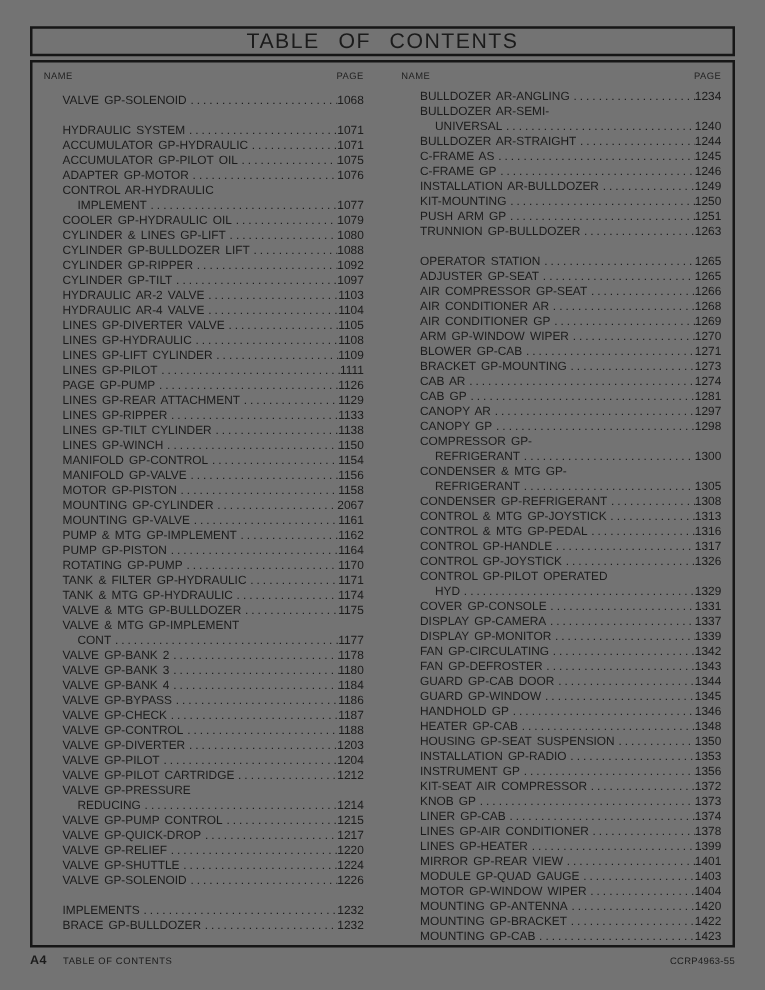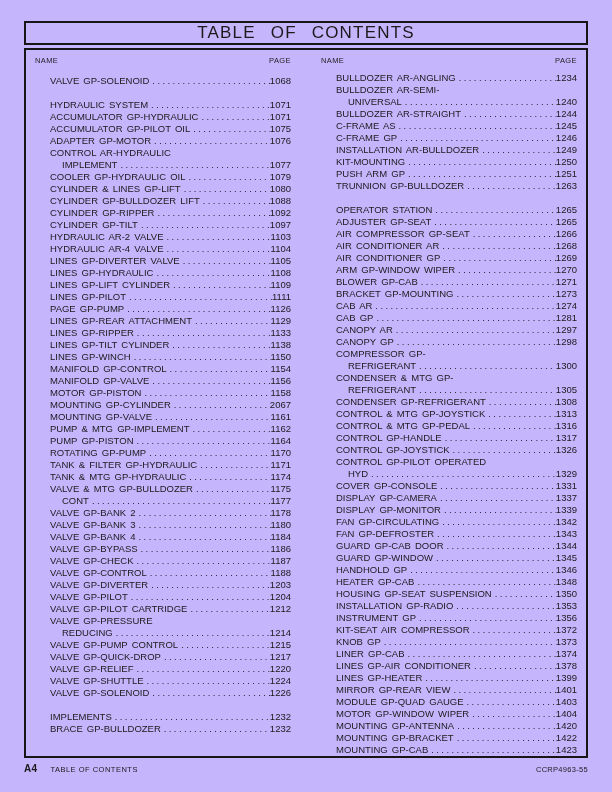--- a/index.html
+++ b/index.html
@@ -1,18 +1,18 @@
 <!DOCTYPE html>
 <html><head>
 <meta charset="utf-8">
 <style>
   * { box-sizing: border-box; margin: 0; padding: 0; }
   html,body { width: 612px; height: 792px; background: #ffffff; }
   body { font-family: "Liberation Sans", sans-serif; color: #1b1b1b; position: relative; }
-  .page { position: absolute; inset: 0; background: #c4b5fd; }
+  .page { position: absolute; inset: 0; background: #737373; }
 
   .title-box {
     position: absolute; left: 24px; top: 21px; width: 564px; height: 24px;
     border: 2px solid #161616; display: flex; align-items: center; justify-content: center;
   }
   .title-box .title {
     font-size: 17px; letter-spacing: 1.2px; word-spacing: 9px; font-weight: 400;
     white-space: nowrap;
   }
 
@@ -290,20 +290,23 @@
             </div>
           </div>
           <div class="entry lvl1">
             <div class="line">
               <span class="nm">VALVE &amp; MTG GP-BULLDOZER</span>
               <span class="dots">....................................................................................................................................................................................</span>
               <span class="pg">1175</span>
             </div>
           </div>
           <div class="entry lvl1">
+            <div class="line">
+              <span class="nm">VALVE &amp; MTG GP-IMPLEMENT</span>
+            </div>
             <div class="line cont">
               <span class="nm">CONT</span>
               <span class="dots">....................................................................................................................................................................................</span>
               <span class="pg">1177</span>
             </div>
           </div>
           <div class="entry lvl1">
             <div class="line">
               <span class="nm">VALVE GP-BANK 2</span>
               <span class="dots">....................................................................................................................................................................................</span>

